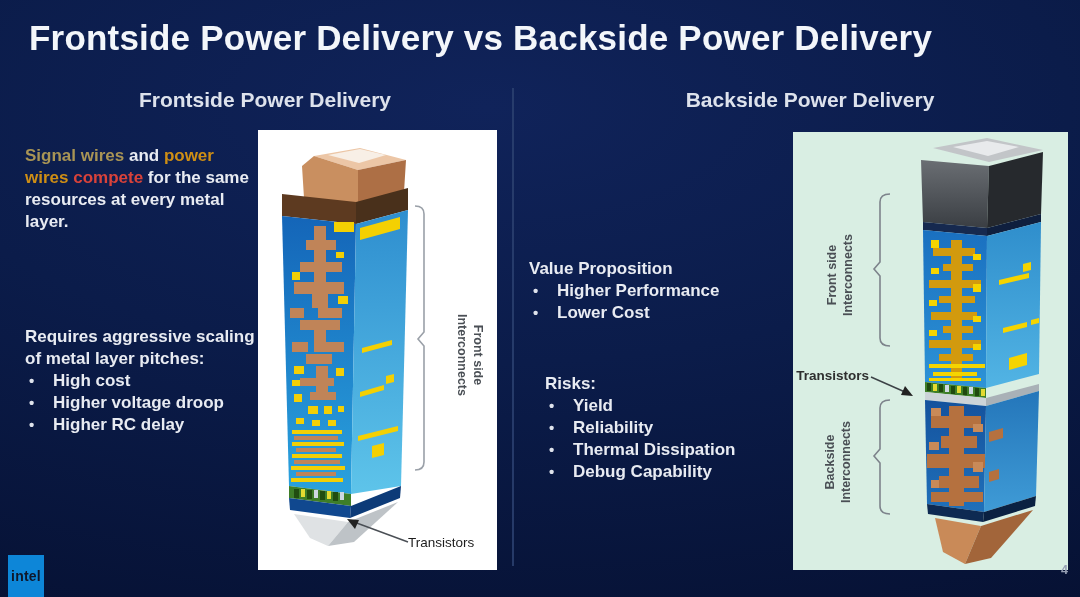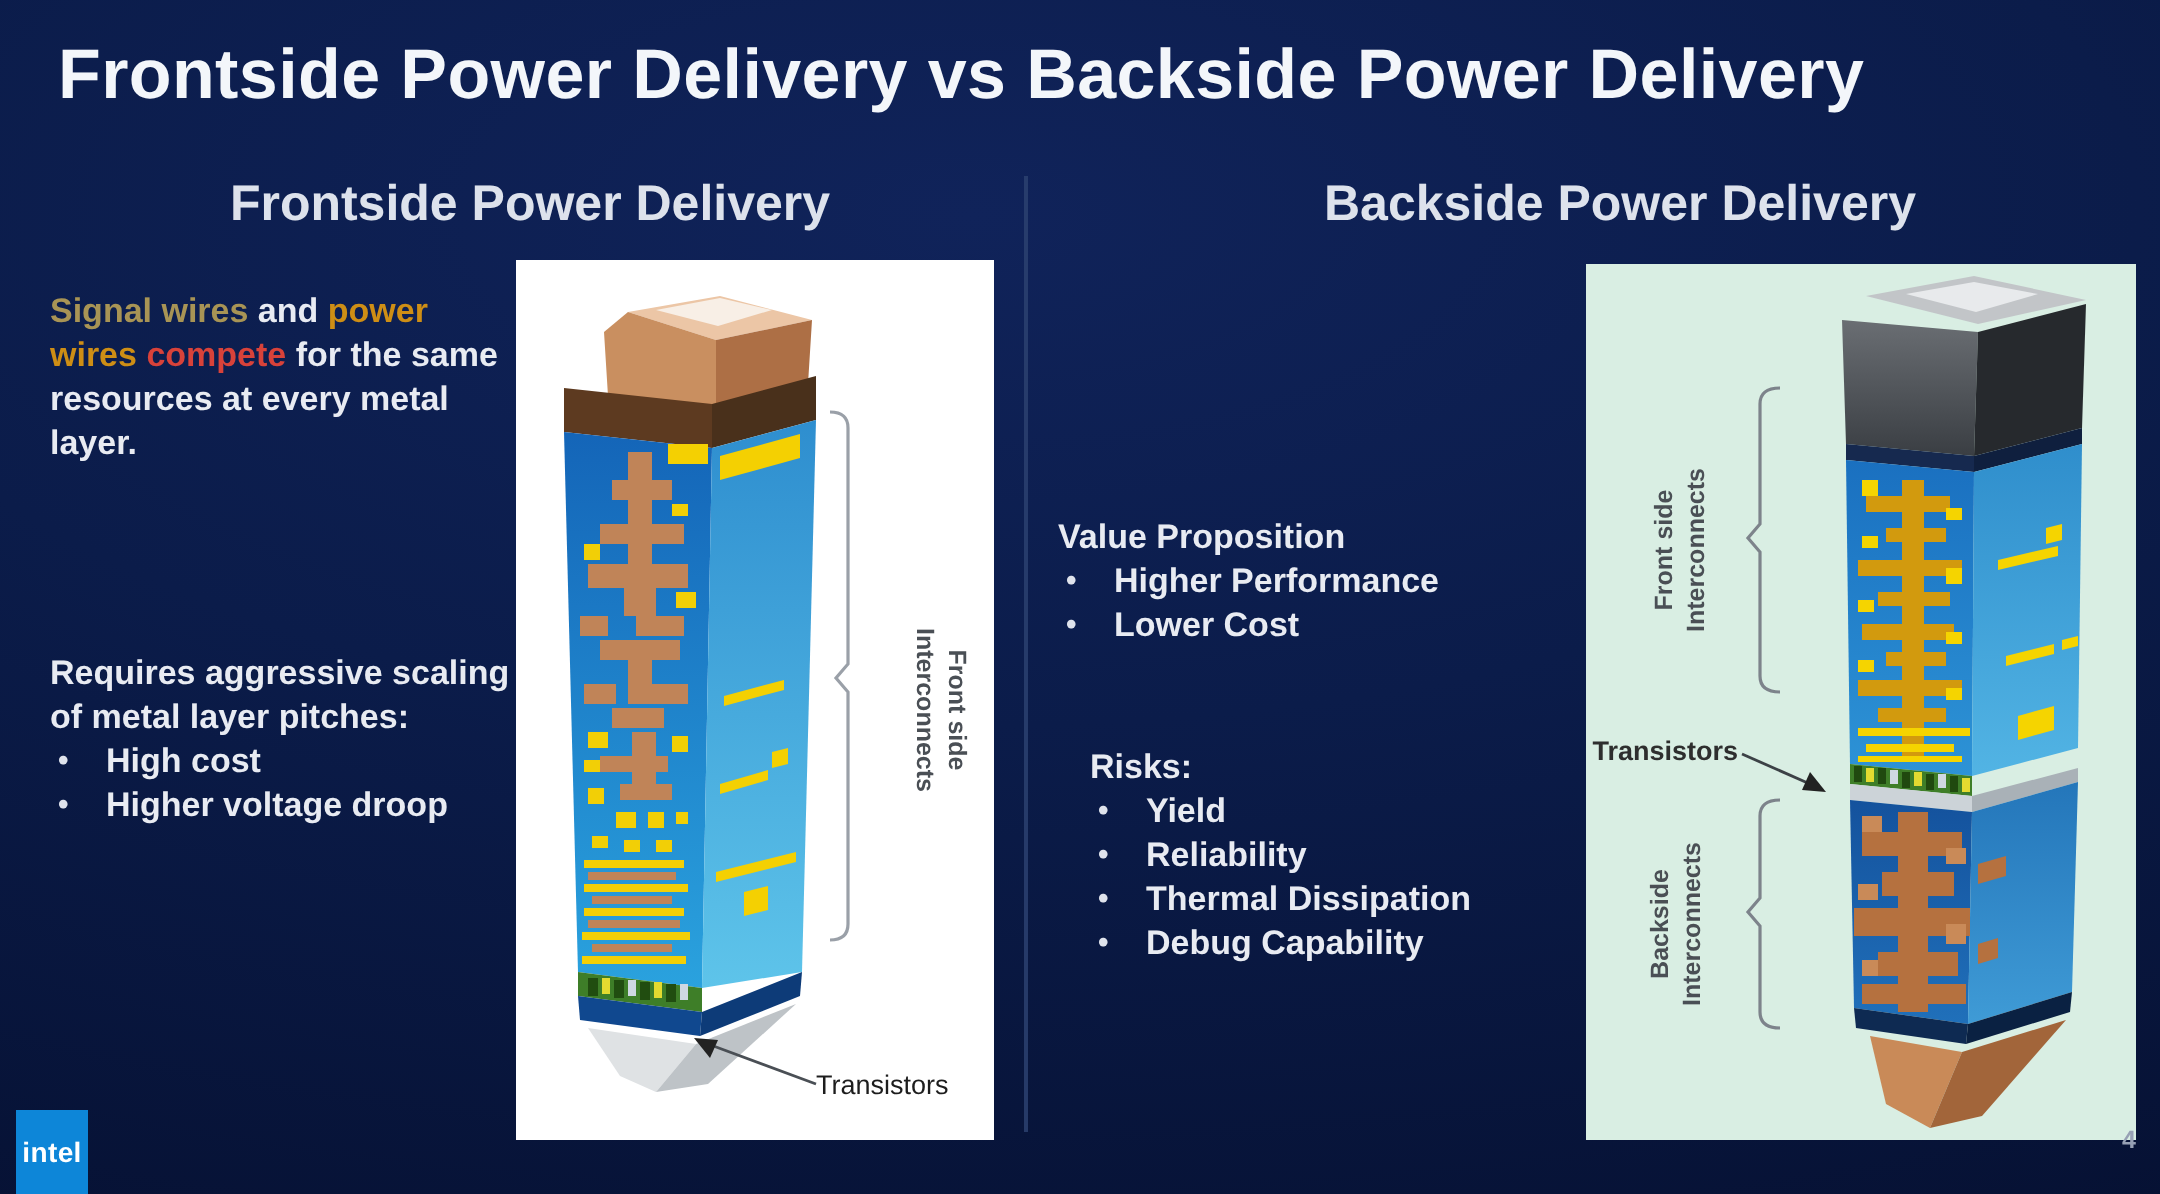--- a/index.html
+++ b/index.html
@@ -5,21 +5,21 @@
   html,body{margin:0;padding:0;background:#000;}
   .slide{
     position:relative;width:1080px;height:597px;overflow:hidden;
     font-family:"Liberation Sans",sans-serif;
     background:radial-gradient(120% 95% at 45% 18%, #10235a 0%, #0b1c4a 45%, #061133 100%);
   }
   .title{
     position:absolute;left:29px;top:16px;width:1030px;
     font-size:35px;font-weight:600;color:#f3f6fa;letter-spacing:.2px;line-height:44px;
   }
-  .sec-h{position:absolute;top:88px;font-size:25px;font-weight:600;color:#dde2ec;text-align:center;}
+  .sec-h{position:absolute;top:88px;font-size:21px;font-weight:600;color:#dde2ec;text-align:center;}
   .sec-h.left{left:35px;width:460px;}
   .sec-h.right{left:565px;width:490px;}
   .divider{position:absolute;left:512px;top:88px;width:2px;height:478px;background:#2c4170;opacity:.85;}
   .tblock{position:absolute;font-size:17px;font-weight:600;line-height:22px;color:#e8ebf2;margin-top:12px;}
   .l-intro{left:25px;top:133px;width:228px;}
   .l-scaling{left:25px;top:314px;width:232px;}
   .r-intro{left:545px;top:136px;width:238px;}
   .r-vp{left:529px;top:246px;width:242px;}
   .r-risks{left:545px;top:361px;width:242px;}
   .c-tan{color:#a89455;}
@@ -35,21 +35,21 @@
   .panel-right{left:793px;top:132px;width:275px;height:438px;background:#d9eee3;}
   .panel svg{position:absolute;left:0;top:0;}
   .vlabel{position:absolute;text-align:center;font-size:12.5px;font-weight:600;line-height:1.3;color:#4a4f55;white-space:nowrap;}
   .rot-cw{transform:translate(-50%,-50%) rotate(90deg);}
   .rot-ccw{transform:translate(-50%,-50%) rotate(-90deg);}
   .trans-label{position:absolute;font-size:13.5px;color:#1d1d1d;white-space:nowrap;}
   .trans-left{left:150px;top:405px;font-weight:400;}
   .trans-right{left:0px;top:236px;width:76px;text-align:right;font-weight:600;color:#2e2e2e;}
   .logo{
     position:absolute;left:8px;top:555px;width:36px;height:42px;background:#0d86d8;
-    color:#ffffff;font-size:14px;font-weight:600;display:flex;align-items:center;justify-content:center;
+    color:#0f172a;font-size:14px;font-weight:600;display:flex;align-items:center;justify-content:center;
     letter-spacing:.2px;
   }
   .page-num{position:absolute;right:12px;top:563px;font-size:12.5px;font-weight:600;color:#97a0b4;}
 </style>
 </head>
 <body>
 
 <div class="slide">
 
   <div class="title">Frontside Power Delivery vs Backside Power Delivery</div>
@@ -59,20 +59,21 @@
 
   <div class="divider"></div>
 
   <p class="tblock l-intro"><span class="c-tan">Signal wires</span><span class="c-white"> and </span><span class="c-orange">power wires</span><span class="c-red"> compete </span><span class="c-white">for the same resources at every metal layer.</span></p>
 
   <div class="tblock l-scaling">
     <div>Requires aggressive scaling of metal layer pitches:</div>
     <ul class="blist">
       <li>High cost</li>
       <li>Higher voltage droop</li>
+      <li>Higher RC delay</li>
     </ul>
   </div>
 
 
   <div class="tblock r-vp">
     <div>Value Proposition</div>
     <ul class="blist">
       <li>Higher Performance</li>
       <li>Lower Cost</li>
     </ul>

